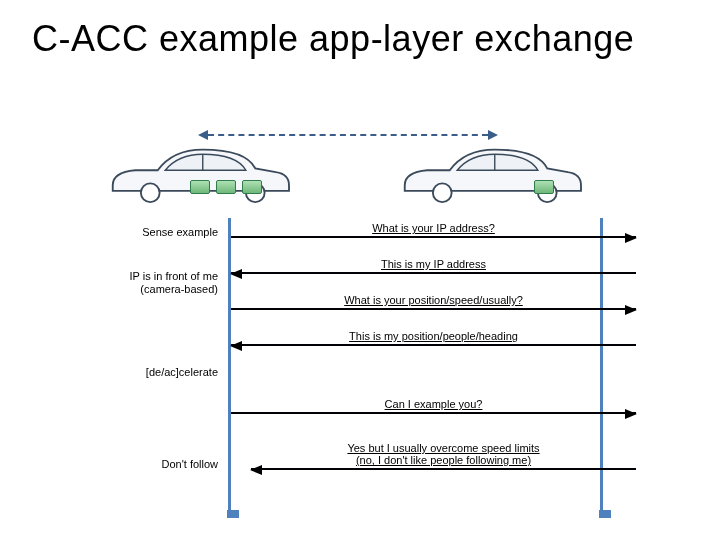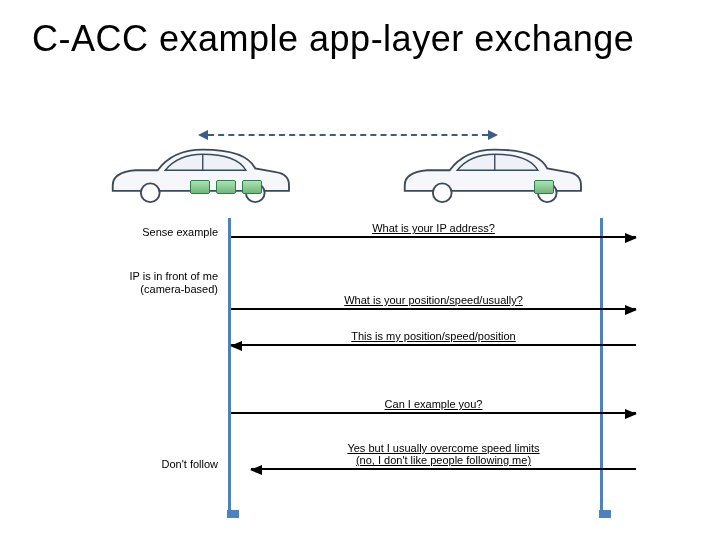--- a/index.html
+++ b/index.html
@@ -75,36 +75,43 @@
     <div class="lifeline life-a">
         <div class="stop-box"></div>
       </div>
     <div class="lifeline life-b">
         <div class="stop-box"></div>
       </div>
 
     <div class="lbl lbl-left" style="top:8px;">Sense example</div>
     <div class="lbl lbl-left" style="top:52px; white-space:pre-line;">IP is in front of me
 (camera-based)</div>
+    <div class="lbl lbl-left" style="top:148px;">[de/ac]celerate</div>
     <div class="lbl lbl-left" style="top:240px;">Don't follow</div>
 
     <div class="msg-wrap" style="top:4px;">
       <span class="msg-txt">What is your IP address?</span>
       <div class="msg-line">
           <div class="arrow-r"></div>
+        </div>
+    </div>
+    <div class="msg-wrap" style="top:40px;">
+      <span class="msg-txt">This is my IP address</span>
+      <div class="msg-line">
+          <div class="arrow-l"></div>
         </div>
     </div>
     <div class="msg-wrap" style="top:76px;">
       <span class="msg-txt">What is your position/speed/usually?</span>
       <div class="msg-line">
           <div class="arrow-r"></div>
         </div>
     </div>
     <div class="msg-wrap" style="top:112px;">
-      <span class="msg-txt">This is my position/speed/position</span>
+      <span class="msg-txt">This is my position/people/heading</span>
       <div class="msg-line">
           <div class="arrow-l"></div>
         </div>
     </div>
     <div class="msg-wrap" style="top:180px;">
       <span class="msg-txt">Can I example you?</span>
       <div class="msg-line">
           <div class="arrow-r"></div>
         </div>
     </div>

